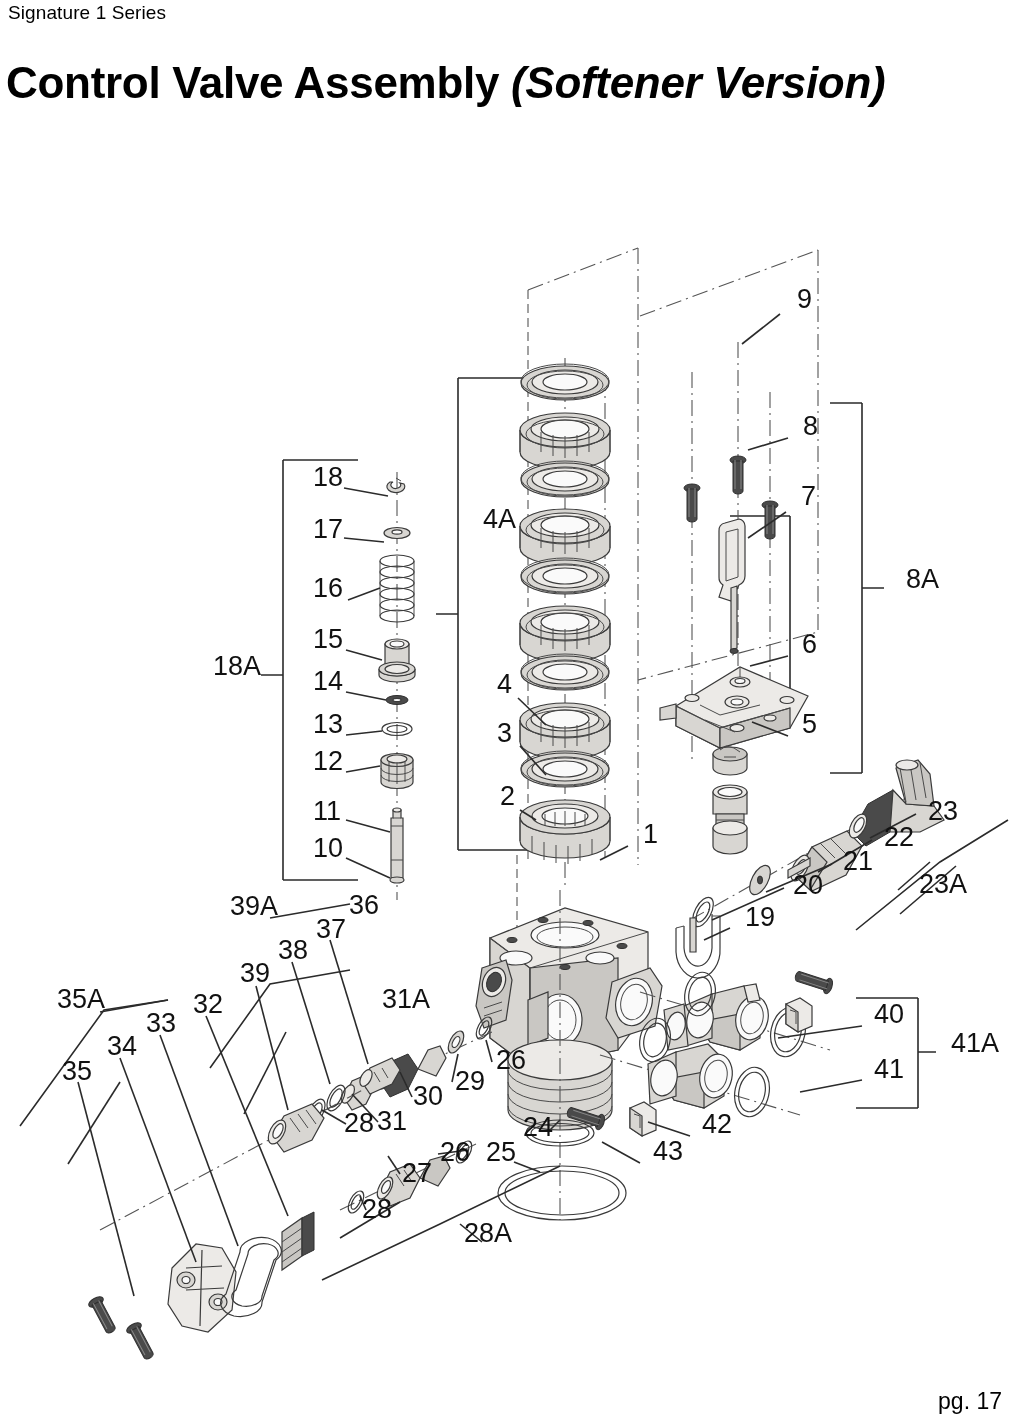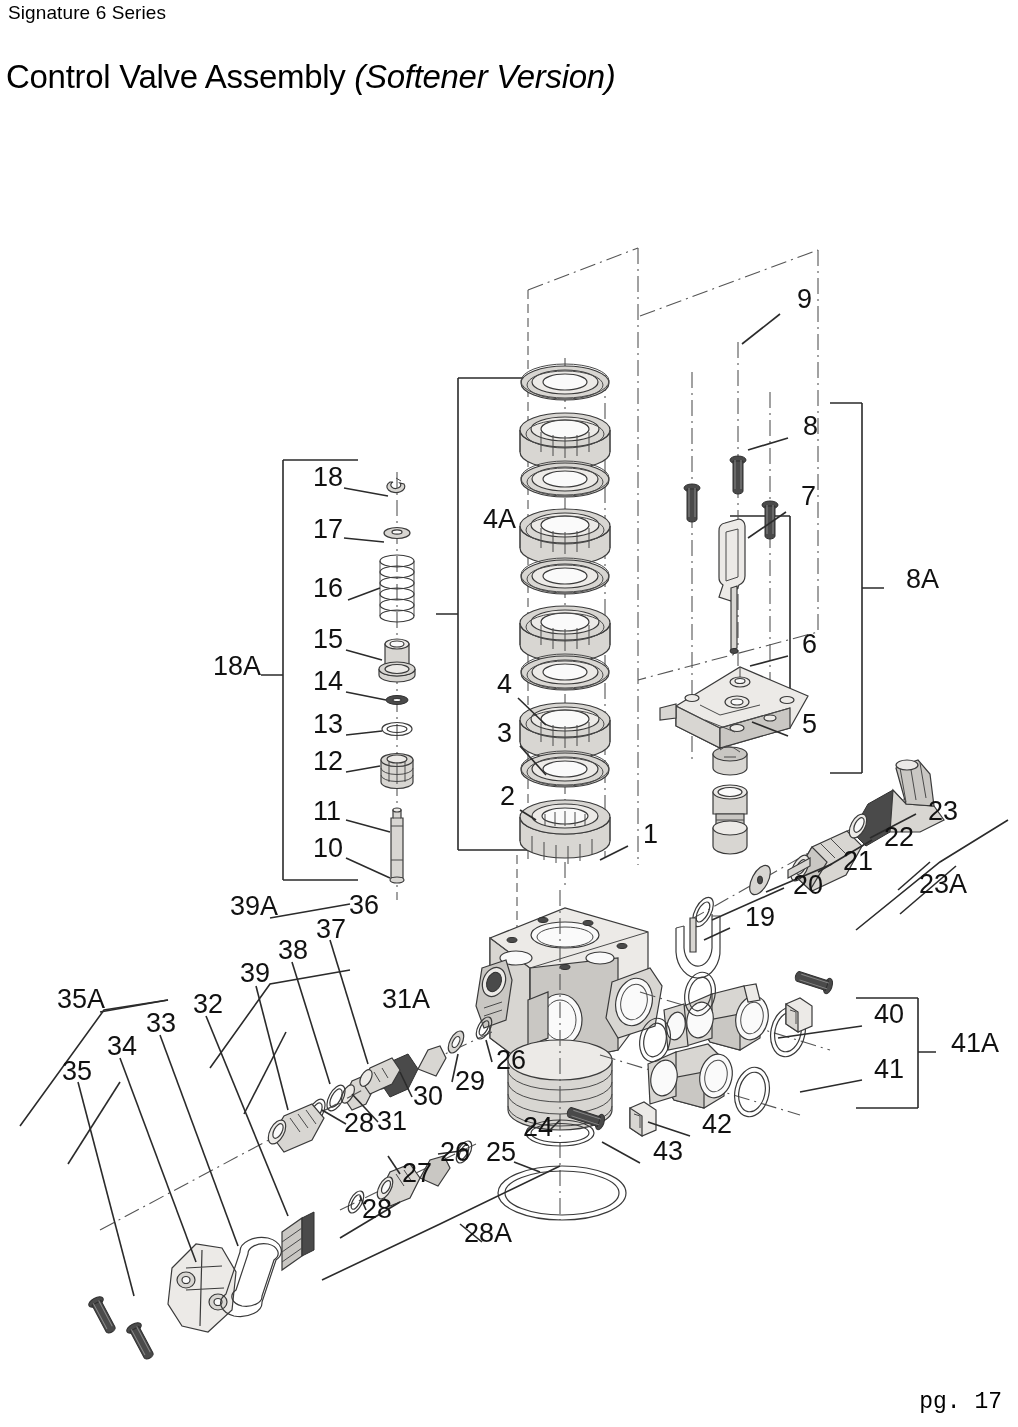--- a/index.html
+++ b/index.html
@@ -2,46 +2,46 @@
 <html><head>
 <meta charset="utf-8">
 <title>Control Valve Assembly</title>
 <style>
   html,body{margin:0;padding:0;background:#fff;}
   body{width:1018px;height:1427px;position:relative;
        font-family:"Liberation Sans",sans-serif;color:#000;overflow:hidden;}
 
   #header-series{position:absolute;left:8px;top:2px;font-size:19px;letter-spacing:.1px;white-space:nowrap;}
   #header-series .it{}
-  #page-title{position:absolute;left:6px;top:58px;font-size:33px;font-weight:normal;
+  #page-title{position:absolute;left:6px;top:58px;font-size:44px;font-weight:bold;
               white-space:nowrap;letter-spacing:-.3px;}
   #page-title .sub{font-style:italic;}
   #footer-page{position:absolute;right:16px;bottom:12px;
-               font-family:Liberation Mono, monospace;font-size:23px;}
+               font-family:Liberation Sans, sans-serif;font-size:23px;}
 
   #diagram{position:absolute;left:0;top:120px;width:1018px;height:1260px;}
   svg{display:block;}
   .ln-thin{stroke:#4a4a4a;stroke-width:1;fill:none;}
   .lead{stroke:#2b2b2b;stroke-width:1.6;fill:none;}
   .brk{stroke:#2b2b2b;stroke-width:1.6;fill:none;}
   .cl{stroke:#555;stroke-width:1.1;fill:none;stroke-dasharray:16 5 2 5;}
   .cl2{stroke:#555;stroke-width:1.1;fill:none;stroke-dasharray:9 5;}
   .num{font-family:"Liberation Sans",sans-serif;font-size:27px;fill:#111;}
 
   .mFill{fill:#d8d6d2;stroke:#3a3a3a;stroke-width:1.2;}
   .mFill2{fill:#c9c7c3;stroke:#3a3a3a;stroke-width:1.2;}
   .mFill3{fill:#eceae7;stroke:#3a3a3a;stroke-width:1.2;}
   .mDark{fill:#4a4a4a;stroke:#2f2f2f;stroke-width:1;}
   .mWhite{fill:#fafafa;stroke:#3a3a3a;stroke-width:1.2;}
   .noFill{fill:none;stroke:#3a3a3a;stroke-width:1.2;}
 </style>
 </head>
 <body>
 
-<div id="header-series"><span class="it">Signature</span><span> 6 Series</span></div>
+<div id="header-series"><span class="it">Signature</span><span> 1 Series</span></div>
 
 <div id="page-title"><span>Control Valve Assembly </span><span class="sub">(Softener Version)</span></div>
 
 <div id="diagram">
 <svg width="1018" height="1260" viewBox="0 0 1018 1260" xmlns="http://www.w3.org/2000/svg">
 
   <defs>
     <g id="seal">
       <ellipse class="mFill" cx="0" cy="0" rx="44" ry="17"></ellipse>
       <ellipse class="ln-thin" cx="0" cy="-2" rx="44" ry="17"></ellipse>

